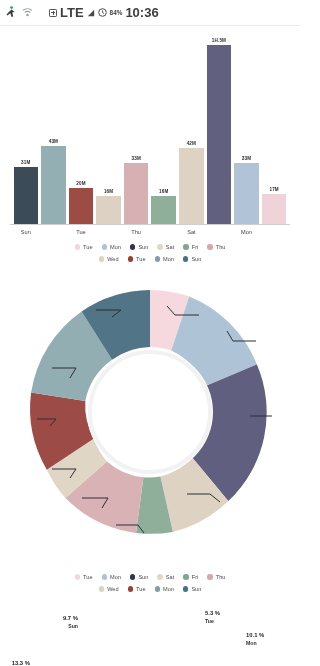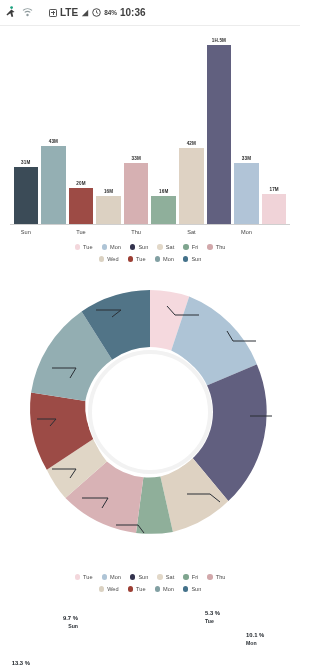--- a/index.html
+++ b/index.html
@@ -27,21 +27,21 @@
     margin-left: 2px;
     white-space: nowrap;
   }
   .status {
     display: flex;
     align-items: center;
     gap: 3px;
     margin-left: 11px;
     color: #4a4a4a;
   }
-  .status-text { font-size: 10px; font-weight: bold; color: #3f3f3f; }
+  .status-text { font-size: 13px; font-weight: bold; color: #3f3f3f; }
   .status-text.pct { font-size: 6.4px; }
   .sim-box {
     width: 8px; height: 8px;
     border: 1px solid #555; border-radius: 1.2px;
     position: relative;
   }
   .sim-box::before, .sim-box::after {
     content: ""; position: absolute; background: #555;
   }
   .sim-box::before { left: 1px; right: 1px; top: 2.4px; height: .9px; }

